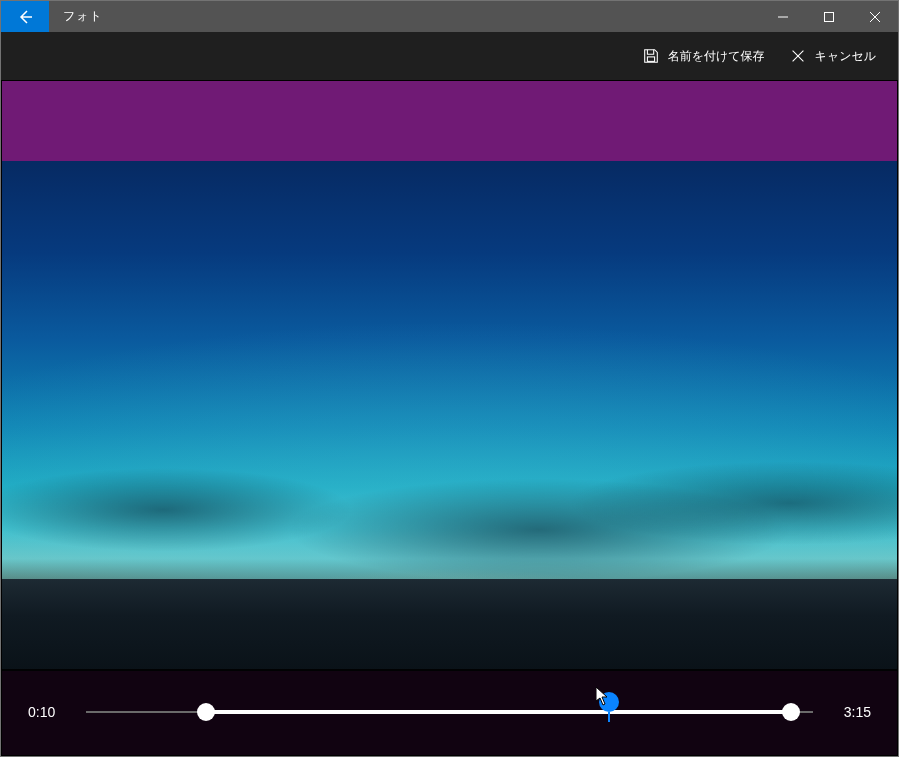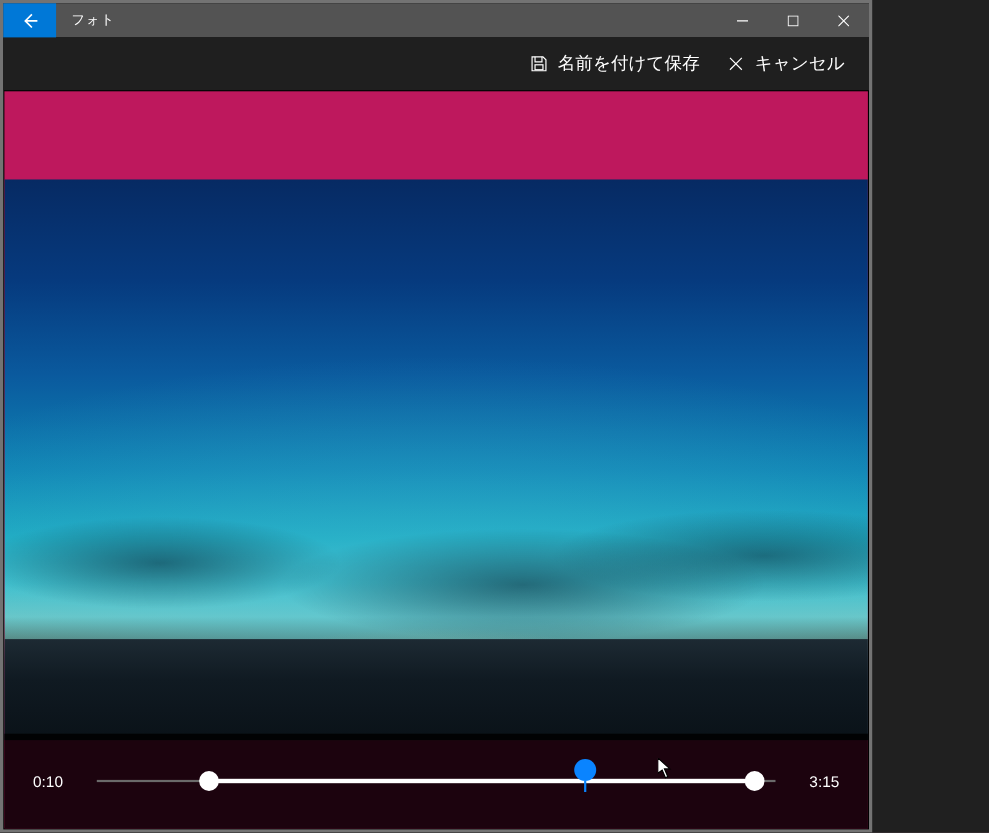--- a/index.html
+++ b/index.html
@@ -1,28 +1,28 @@
 <!DOCTYPE html>
 <html><head>
 <meta charset="utf-8">
 <style>
   * { box-sizing: border-box; margin: 0; padding: 0; }
   html, body { width: 899px; height: 757px; overflow: hidden; font-family: "Yu Gothic UI", "Segoe UI", Meiryo, sans-serif; background: #202020; }
-  .window { position: relative; width: 793px; height: 757px; background: #000; border: 3px solid #737373; }
+  .window { position: relative; width: 899px; height: 757px; background: #000; border: 1px solid #737373; }
   .titlebar { height: 31px; background: #535353; display: flex; align-items: stretch; color: #fff; font-size: 12px; }
   .back-btn { width: 48px; background: #0078d7; display: flex; align-items: center; justify-content: center; cursor: pointer; }
   .back-btn svg { width: 16px; height: 16px; fill: none; stroke: #fff; stroke-width: 1.5; }
   .title { flex: 0 0 auto; padding: 0 14px; display: flex; align-items: center; font-size: 12px; color: #fff; letter-spacing: 1px; }
   .title-spacer { flex: 1; }
   .winctl { width: 46px; display: flex; align-items: center; justify-content: center; cursor: pointer; }
   .winctl svg { width: 10px; height: 10px; stroke: #fff; stroke-width: 1; fill: none; }
-  .toolbar { height: 48px; background: #1f1f1f; display: flex; align-items: center; justify-content: flex-end; padding-right: 10px; color: #fff; font-size: 16px; }
+  .toolbar { height: 48px; background: #1f1f1f; display: flex; align-items: center; justify-content: flex-end; padding-right: 10px; color: #fff; font-size: 12px; }
   .tool-btn { display: flex; align-items: center; gap: 8px; padding: 0 12px; height: 100%; cursor: pointer; }
   .tool-btn svg { width: 18px; height: 18px; stroke: #fff; fill: none; stroke-width: 1.2; }
-  .viewer { position: absolute; top: 80px; left: 1px; right: 1px; bottom: 1px; background: #be185d; }
+  .viewer { position: absolute; top: 80px; left: 1px; right: 1px; bottom: 1px; background: #701a75; }
   .photo { position: absolute; top: 80px; left: 0; right: 0; height: 510px; overflow: hidden; }
   .sky { position: absolute; inset: 0; background:
       radial-gradient(ellipse 140% 90% at 50% 105%, rgba(255,210,120,0.55) 0%, rgba(255,210,120,0) 28%),
       radial-gradient(ellipse 160% 110% at 50% 92%, rgba(80,200,220,0.55) 0%, rgba(80,200,220,0) 55%),
       linear-gradient(to bottom, #062a63 0%, #063a7e 18%, #0a5a9e 35%, #0f84b4 52%, #1aa8c0 64%, #3cbecb 72%, #6fc6c4 78%, #5a7a6e 82%, #243744 86%, #111c24 100%);
   }
   .clouds { position: absolute; left: 0; right: 0; top: 58%; height: 26%; background:
       radial-gradient(ellipse 30% 45% at 18% 40%, rgba(40,55,70,0.55), rgba(0,0,0,0) 70%),
       radial-gradient(ellipse 40% 55% at 60% 55%, rgba(30,45,60,0.55), rgba(0,0,0,0) 70%),
       radial-gradient(ellipse 35% 45% at 88% 35%, rgba(35,50,65,0.5), rgba(0,0,0,0) 70%);

